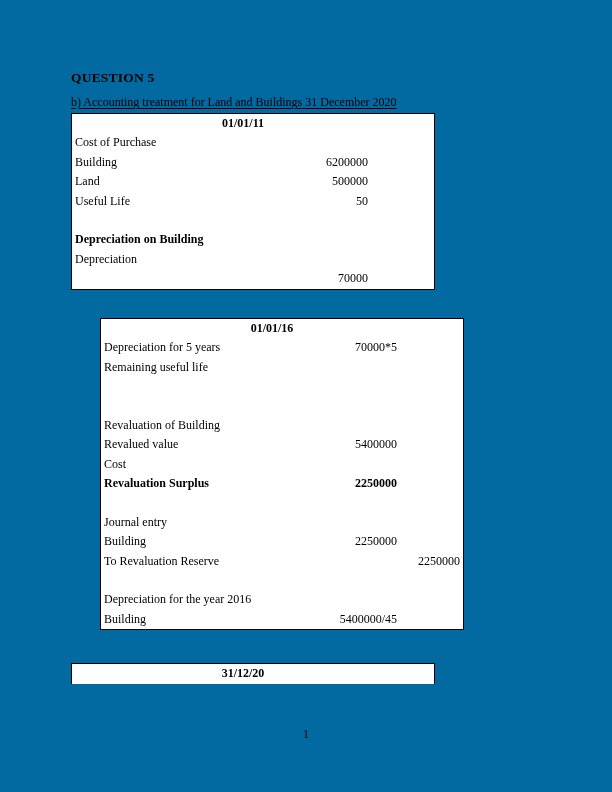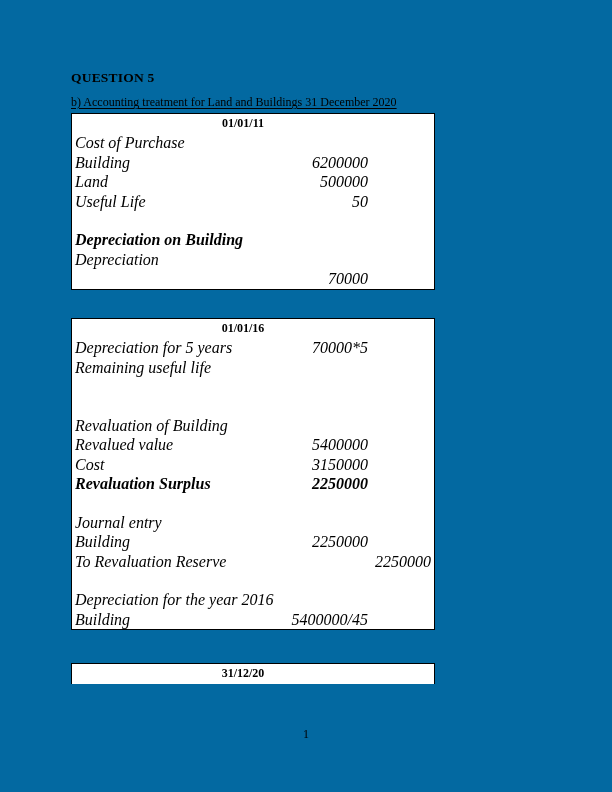--- a/index.html
+++ b/index.html
@@ -62,23 +62,22 @@
     font-size: 12px;
     font-weight: bold;
     padding-right: 20px;
     box-sizing: border-box;
     white-space: nowrap;
   }
   .row {
     position: relative;
     height: 19.4px;
     line-height: 19.4px;
-    font-size: 16px;
-    white-space: nowrap;
-    font-style: italic;
+    font-size: 12px;
+    white-space: nowrap;
   }
   .row.bold { font-weight: bold; }
   .row .lbl {
     position: absolute;
     left: 3px;
     top: 0;
     white-space: nowrap;
   }
   .row .amt {
     position: absolute;
@@ -143,21 +142,21 @@
         <div class="row">
           <span class="lbl">Depreciation</span>
         </div>
         <div class="row">
           <span class="lbl"></span>
           <span class="amt">70000</span>
         </div>
       </div>
   </div>
 
-  <div class="acct-table" id="tbl1" style="top:318px;">
+  <div class="acct-table" id="tbl1" style="top:318px;margin-left:29px;">
     <div class="tbl-header">01/01/16</div>
     <div class="rows-host">
         <div class="row">
           <span class="lbl">Depreciation for 5 years</span>
           <span class="amt">70000*5</span>
         </div>
         <div class="row">
           <span class="lbl">Remaining useful life</span>
         </div>
         <div class="row">
@@ -168,21 +167,20 @@
         </div>
         <div class="row">
           <span class="lbl">Revaluation of Building</span>
         </div>
         <div class="row">
           <span class="lbl">Revalued value</span>
           <span class="amt">5400000</span>
         </div>
         <div class="row">
           <span class="lbl">Cost</span>
-          <span class="amt">3150000</span>
         </div>
         <div class="row bold">
           <span class="lbl">Revaluation Surplus</span>
           <span class="amt">2250000</span>
         </div>
         <div class="row">
           <span class="lbl"></span>
         </div>
         <div class="row">
           <span class="lbl">Journal entry</span>

